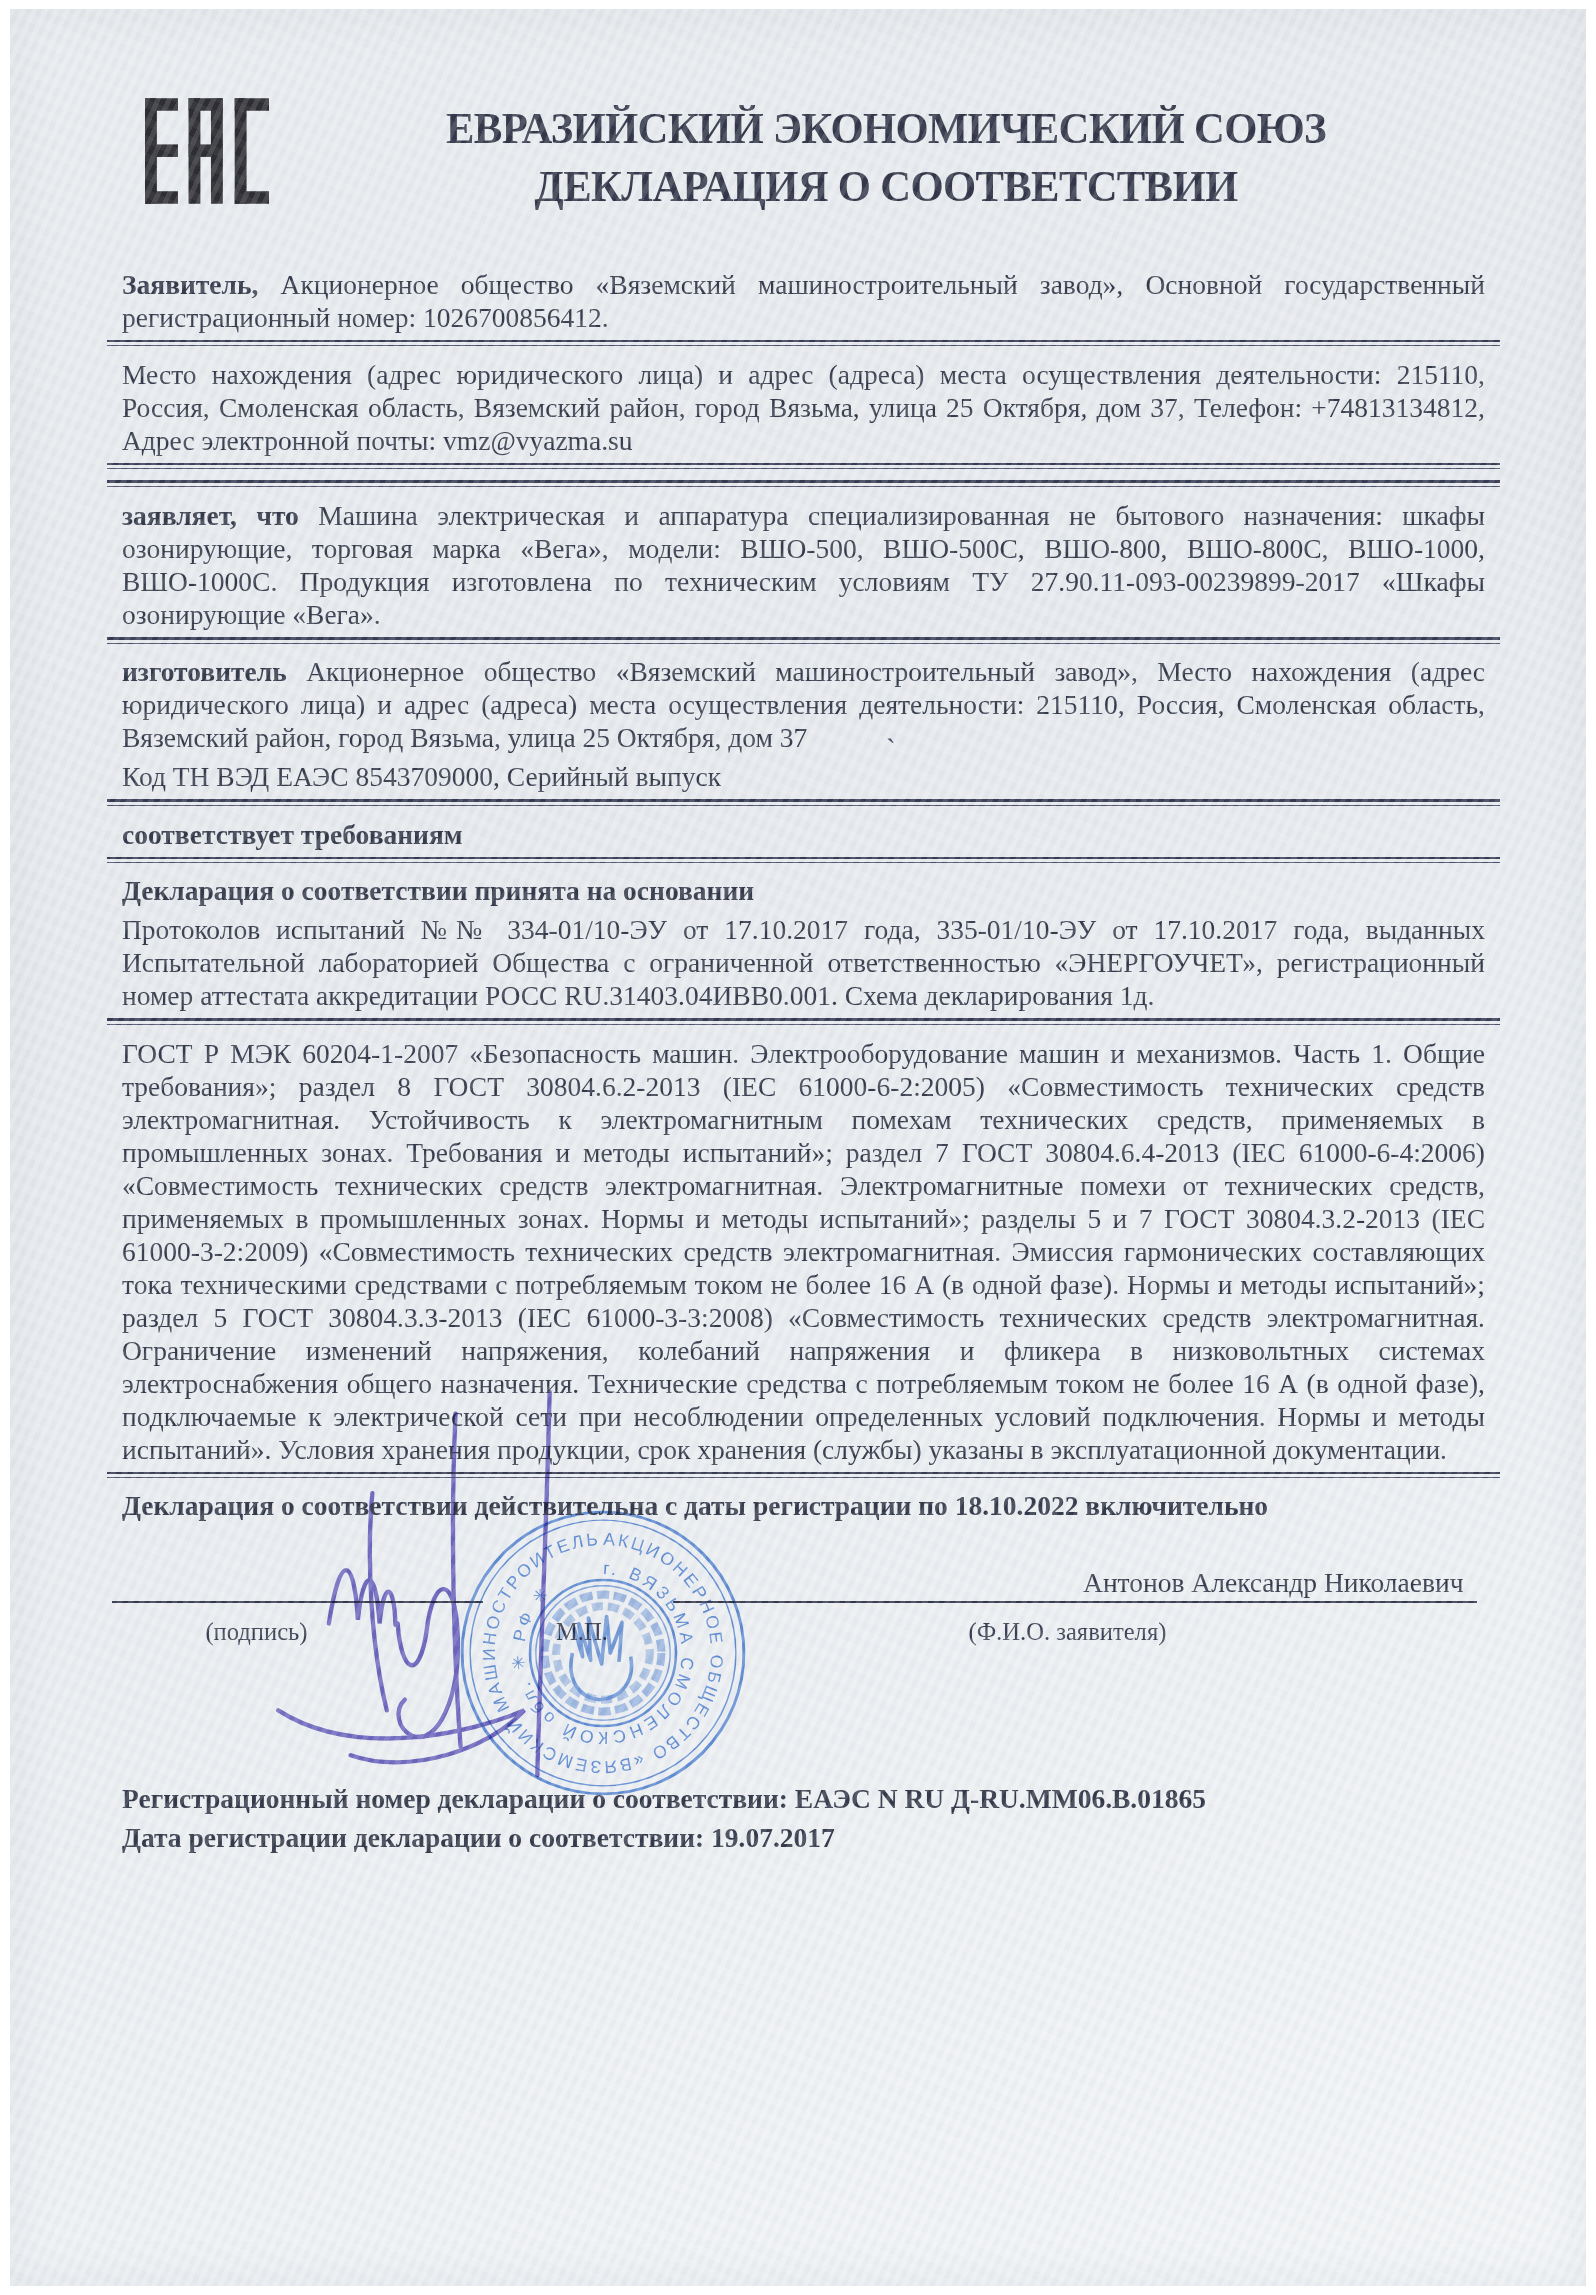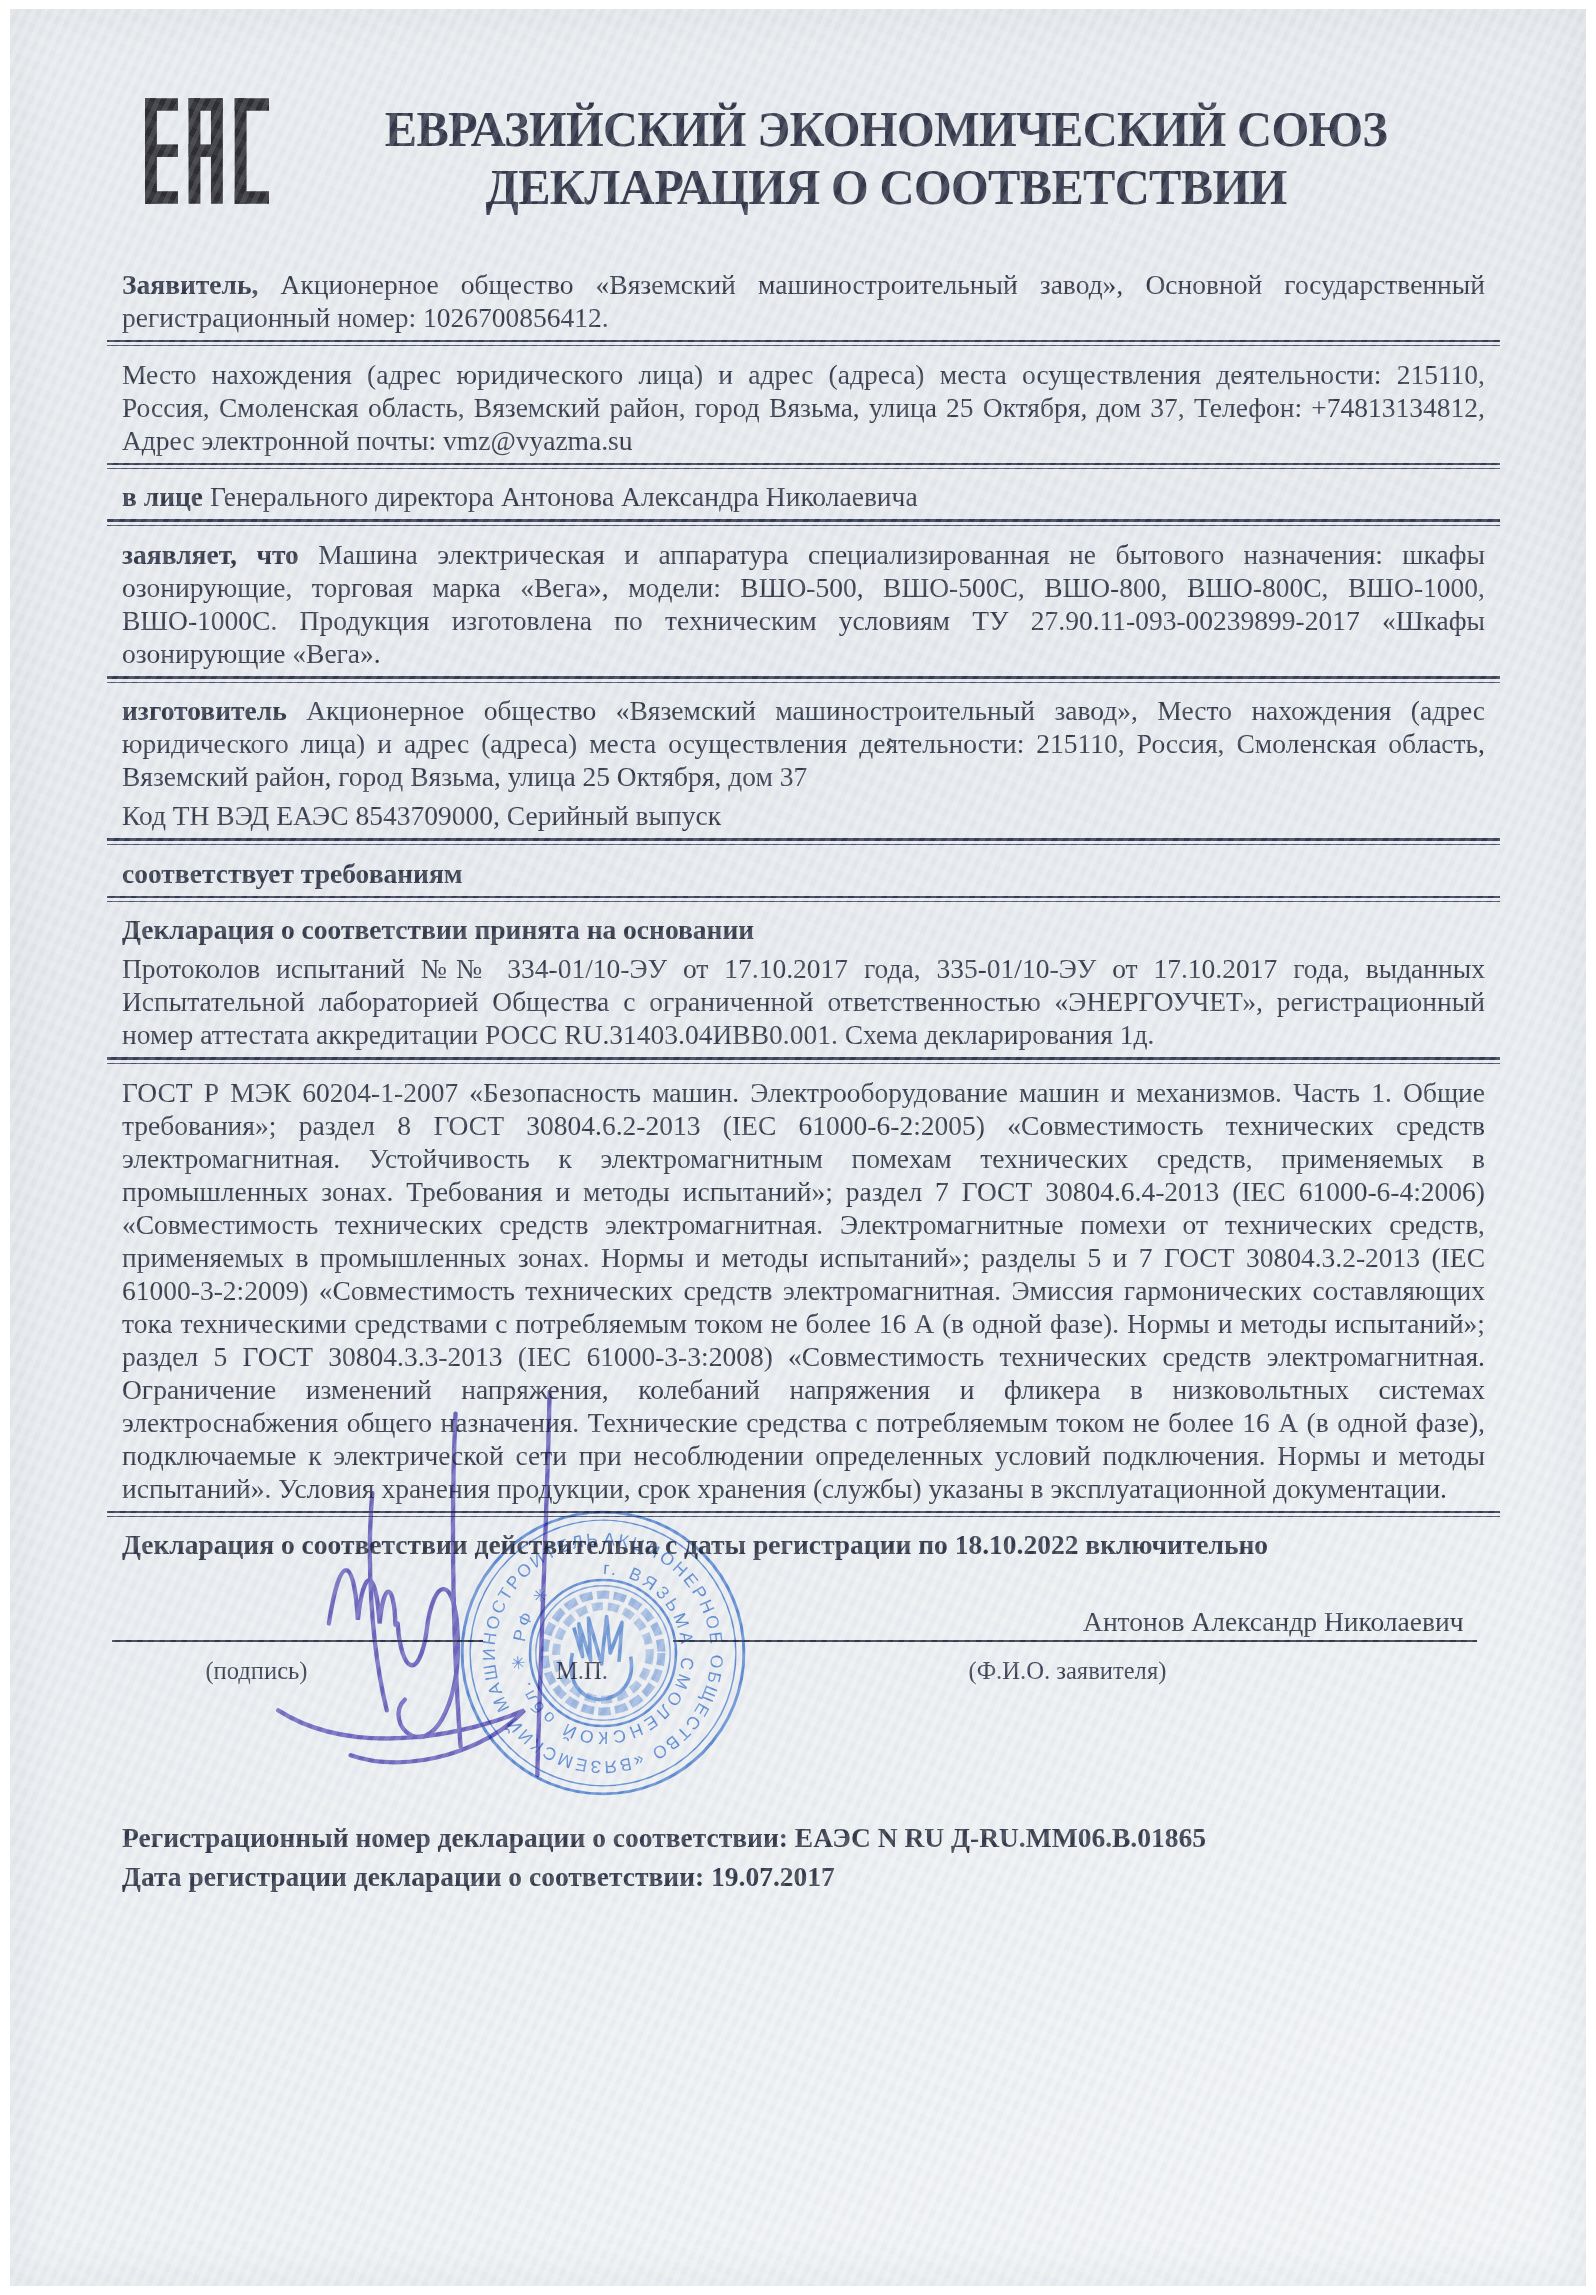--- a/index.html
+++ b/index.html
@@ -6,21 +6,21 @@
   .page{position:relative;width:1596px;height:2295px;background:#ffffff;overflow:hidden;
         font-family:"Liberation Serif","DejaVu Serif",serif;color:#20243200;}
   .paper{position:absolute;left:10px;top:9.4px;width:1576px;height:2277px;
          background:linear-gradient(160deg,#e7eaed 0%,#e4e7eb 35%,#eaedf0 70%,#f1f3f5 100%);
          box-shadow:inset 0 0 43px rgba(180,190,200,.25);}
   .paper::after{content:"";position:absolute;inset:0;pointer-events:none;opacity:.35;
          background:repeating-linear-gradient(115deg,rgba(255,255,255,.5) 0 5px,rgba(205,212,220,.18) 5px 10px),
                     repeating-linear-gradient(23deg,rgba(255,255,255,.25) 0 8px,rgba(198,206,214,.12) 8px 16.6px);}
   .logo{position:absolute;left:135px;top:87px;}
   .title-block{position:absolute;left:261px;top:91px;width:1230px;text-align:center;
-         font-weight:bold;font-size:50px;line-height:58px;color:#23273a;letter-spacing:-0.7px;}
+         font-weight:bold;font-size:44px;line-height:58px;color:#23273a;letter-spacing:-0.7px;}
   .title-block div{transform:scaleX(.97);}
   .body-col{position:absolute;left:106px;top:253px;width:1375px;font-size:27.5px;line-height:33px;color:#252a3c;}
   p.para{margin:6px;text-align:justify;}
   p.bold{font-weight:bold;}
   b{font-weight:bold;}
   .rule{height:2.9px;border-top:2.9px solid #262b44;border-bottom:1.4px solid #3c4260;
         margin:2.2px -8.7px 11.6px -8.7px;}
   .rule.thick{border-top-width:3.6px;}
   .gap-lg{margin-top:7.2px;}
   .gap-xl{margin-top:14.5px;}
@@ -70,21 +70,20 @@
     <span class="artifact">`</span>
 
     <div class="body-col">
 
       <p class="para"><b>Заявитель,</b> <span>Акционерное общество «Вяземский машиностроительный завод», Основной государственный регистрационный номер: 1026700856412.</span></p>
       <div class="rule"></div>
 
       <p class="para">Место нахождения (адрес юридического лица) и адрес (адреса) места осуществления деятельности: 215110, Россия, Смоленская область, Вяземский район, город Вязьма, улица 25 Октября, дом 37, Телефон: +74813134812, Адрес электронной почты: vmz@vyazma.su</p>
       <div class="rule"></div>
 
-      <p class="para"><b>в лице</b> <span>Генерального директора Антонова Александра Николаевича</span></p>
       <div class="rule thick"></div>
 
       <p class="para gap-lg"><b>заявляет, что</b> <span>Машина электрическая и аппаратура специализированная не бытового назначения: шкафы озонирующие, торговая марка «Вега», модели: ВШО-500, ВШО-500С, ВШО-800, ВШО-800С, ВШО-1000, ВШО-1000С. Продукция изготовлена по техническим условиям ТУ 27.90.11-093-00239899-2017 «Шкафы озонирующие «Вега».</span></p>
       <div class="rule thick"></div>
 
       <p class="para gap-lg"><b>изготовитель</b> <span>Акционерное общество «Вяземский машиностроительный завод», Место нахождения (адрес юридического лица) и адрес (адреса) места осуществления деятельности: 215110, Россия, Смоленская область, Вяземский район, город Вязьма, улица 25 Октября, дом 37</span></p>
       <p class="para">Код ТН ВЭД ЕАЭС 8543709000, Серийный выпуск</p>
       <div class="rule thick"></div>
 
       <p class="para bold gap-lg">соответствует требованиям</p>

